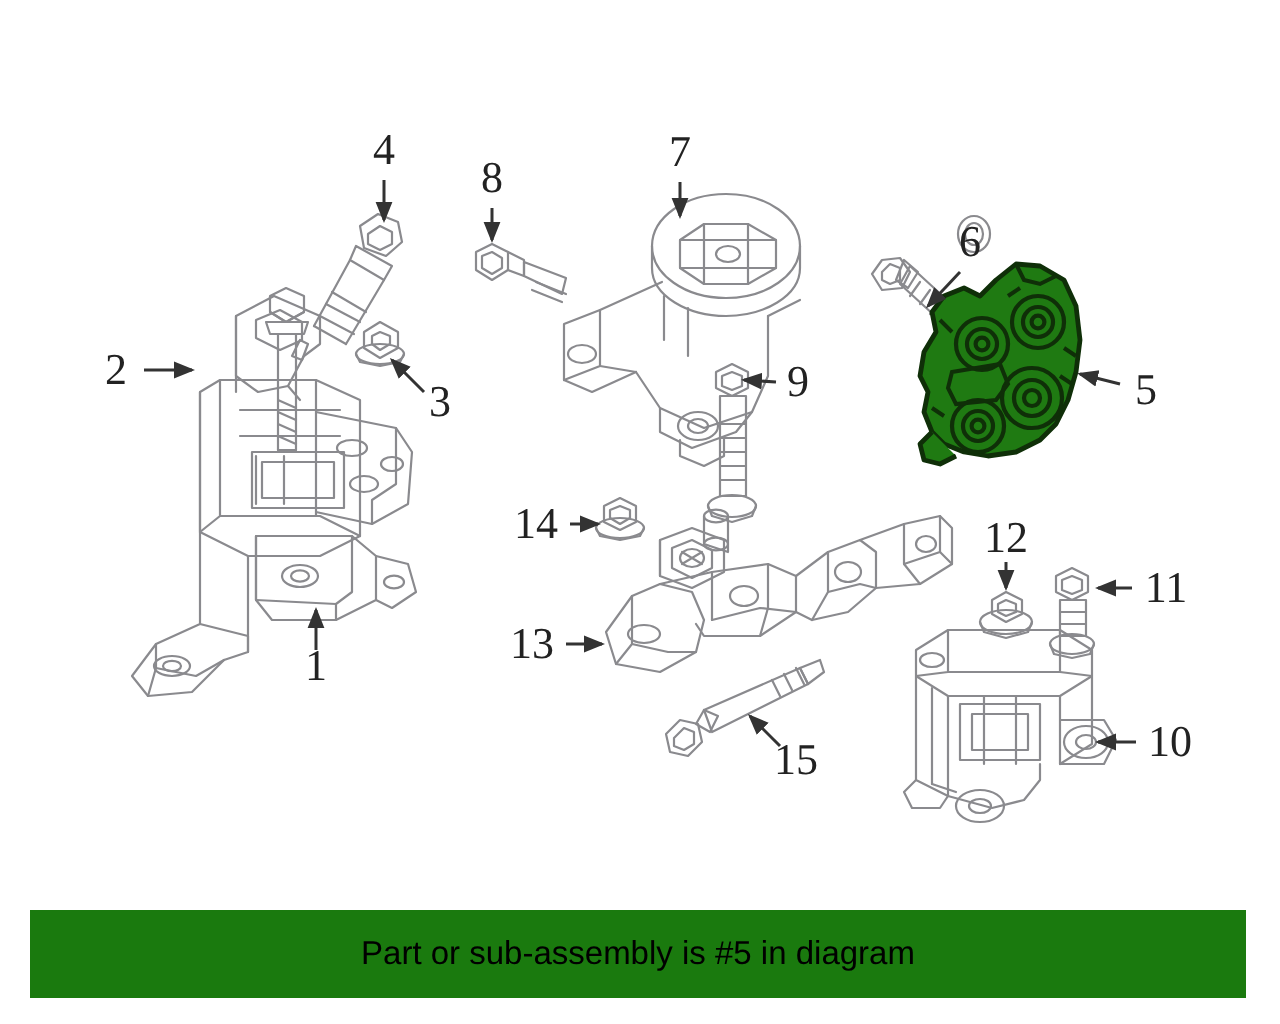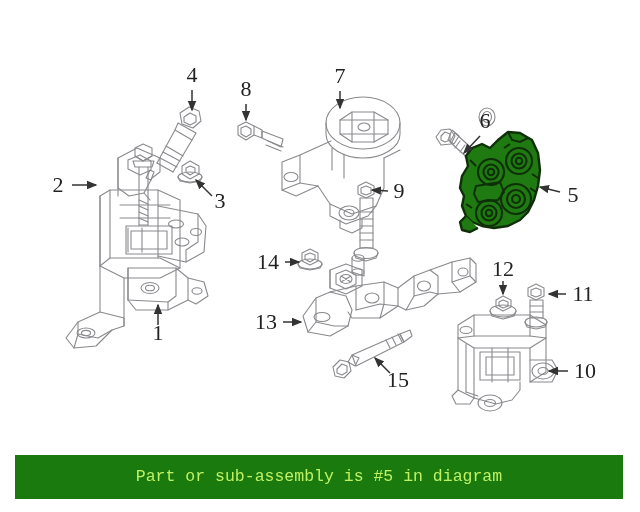--- a/index.html
+++ b/index.html
@@ -28,22 +28,22 @@
     width: 608px;
     height: 44px;
     background: #1a7a0e;
     display: flex;
     flex-direction: column;
     align-items: center;
     justify-content: center;
     box-sizing: border-box;
   }
   .banner-line {
-    color: #bef264;
-    font-family: Liberation Mono, monospace;
+    color: #000000;
+    font-family: Liberation Sans, sans-serif;
     font-size: 16.5px;
     line-height: 20px;
     white-space: nowrap;
     letter-spacing: 0px;
     text-align: right;
   }
   svg text.callout {
     font-family: "Liberation Serif", serif;
     font-size: 22px;
     fill: #222222;

